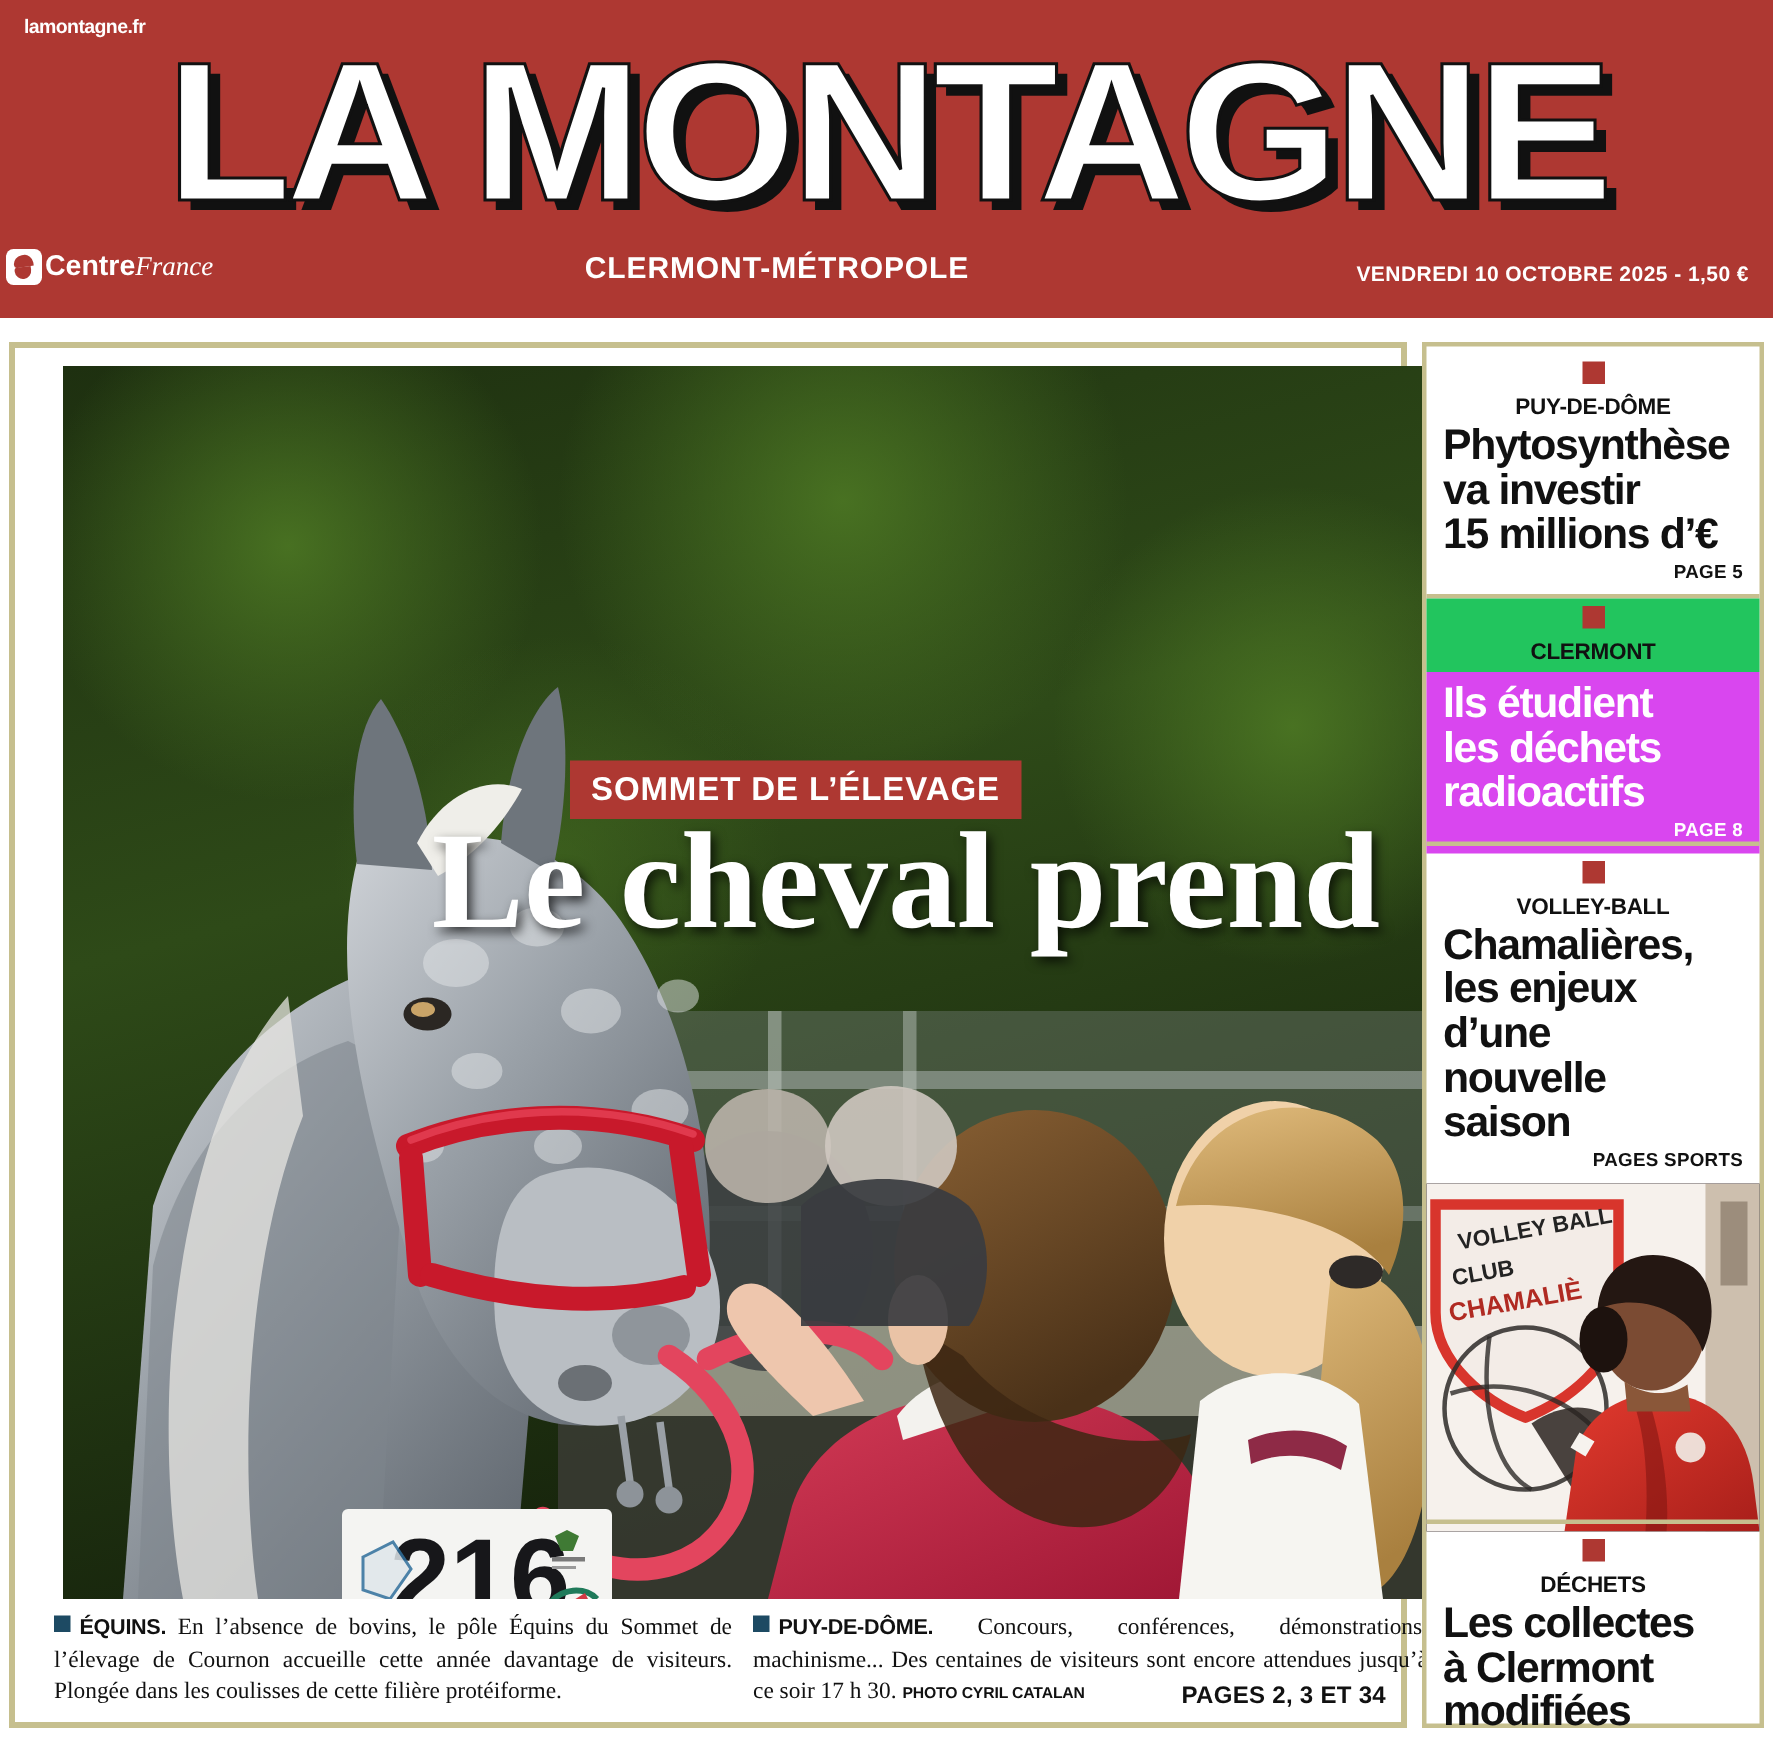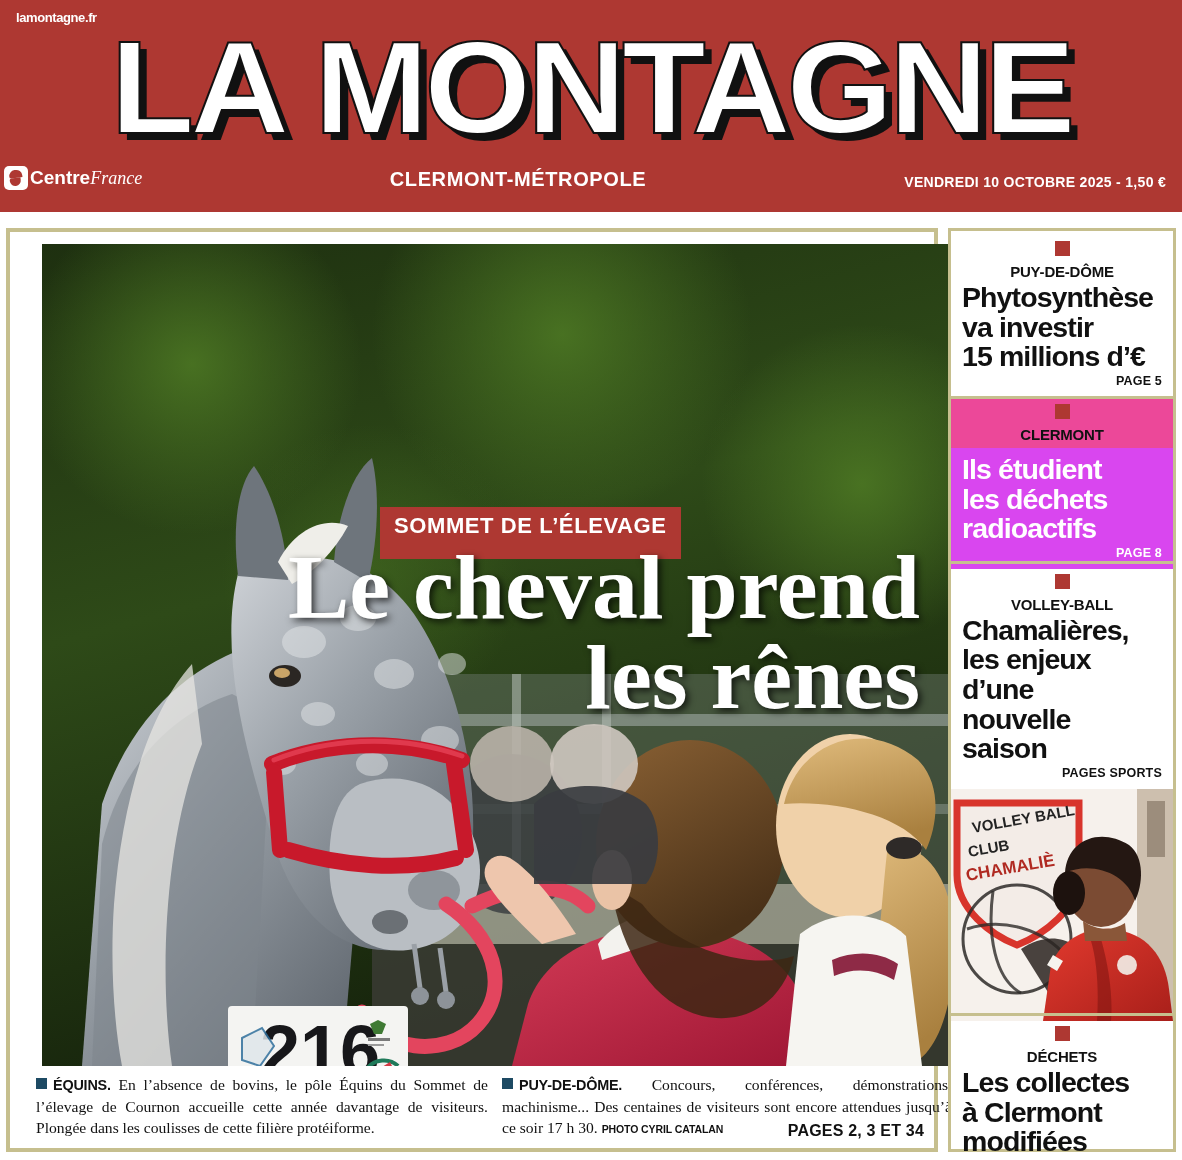--- a/index.html
+++ b/index.html
@@ -39,21 +39,21 @@
   .lead-frame{position:absolute;left:6px;top:16px;width:932px;height:924px;
               border:4px solid #C6BF8E;background:#fff;box-sizing:border-box;}
 
   
   .photo{position:absolute;left:12px;top:12px;width:908px;height:822px;
          overflow:hidden;background:#1d2a12;margin-left:20px;}
   .photo svg{display:block;width:100%;height:100%;}
 
   .kicker{position:absolute;left:370px;top:275px;background:#AE3832;color:#fff;
           font-weight:bold;font-size:22px;letter-spacing:0.6px;
-          padding:6px 14px 20px 14px;z-index:6;}
+          padding:6px 14px 7px 14px;z-index:6;}
   .headline{position:absolute;left:40px;top:310px;width:870px;z-index:6;
             font-family:"Liberation Serif",serif;font-weight:bold;color:#fff;
             font-size:92px;line-height:0.98;text-align:right;
             text-shadow:3px 3px 7px rgba(0,0,0,.72);}
   .headline .l1{display:block;}
   .headline .l2{display:block;}
 
   
   .caps{position:absolute;left:12px;top:842px;width:908px;height:68px;}
   .cap{position:absolute;top:0;font-family:"Liberation Serif",serif;
@@ -71,21 +71,21 @@
 
   
   .side{position:absolute;left:948px;top:16px;width:228px;height:924px;
         border:3px solid #C6BF8E;box-sizing:border-box;background:#fff;}
   .sb{position:relative;box-sizing:border-box;padding:10px 11px 8px 11px;}
   .sb + .sb{border-top:3px solid #C6BF8E;}
 
   .rubric{display:flex;align-items:center;gap:7px;margin-bottom:3px;flex-direction:column;}
   .rubric .dot{width:15px;height:15px;background:#AE3832;flex:none;}
   .rubric .nm{font-weight:bold;font-size:15px;letter-spacing:-0.2px;color:#111;}
-  .rubric.on-band{background:#ec4899;margin:-10px -11px 0 -11px;padding:5px 11px 5px 11px;}
+  .rubric.on-band{background:#22c55e;margin:-10px -11px 0 -11px;padding:5px 11px 5px 11px;}
 
   .sh{font-weight:bold;font-size:28.5px;line-height:1.04;letter-spacing:-0.9px;
       color:#111;}
   .pref{text-align:right;font-weight:bold;font-size:12.5px;letter-spacing:0.2px;
         color:#111;margin-top:2px;}
 
   .sb-red{background:#d946ef;padding:7px 11px 9px 11px;margin:0 -11px -8px -11px;}
   .sb-red .sh,.sb-red .pref{color:#fff;}
 
   .vb-photo{margin:9px -11px -8px -11px;height:232px;overflow:hidden;background:#2b1d1c;}
@@ -254,21 +254,20 @@
         <ellipse cx="552" cy="520" rx="44" ry="40" fill="#cfc8c0" opacity="0.9"></ellipse>
         <path d="M492 560 C 512 538 574 534 604 560 C 620 578 620 620 604 640
                  L 492 640 Z" fill="#3a3c40" opacity="0.92"></path>
       </svg>
     </div>
 
     <div class="kicker">SOMMET DE L’ÉLEVAGE</div>
 
     <div class="headline">
       <span class="l1">Le cheval prend</span>
-      <span class="l2">les rênes</span>
     </div>
 
     <div class="caps">
       <div class="cap cap-a">
         <span class="sq"></span><b class="tag">ÉQUINS.</b>
         <span>En l’absence de bovins, le pôle Équins du Sommet de l’élevage de Cournon accueille cette année davantage de visiteurs. Plongée dans les coulisses de cette filière protéiforme.</span>
       </div>
       <div class="cap cap-b">
         <span class="sq"></span><b class="tag">PUY-DE-DÔME.</b>
         <span>Concours, conférences, démonstrations, machinisme... Des centaines de visiteurs sont encore attendues jusqu’à ce soir 17 h 30.</span>

